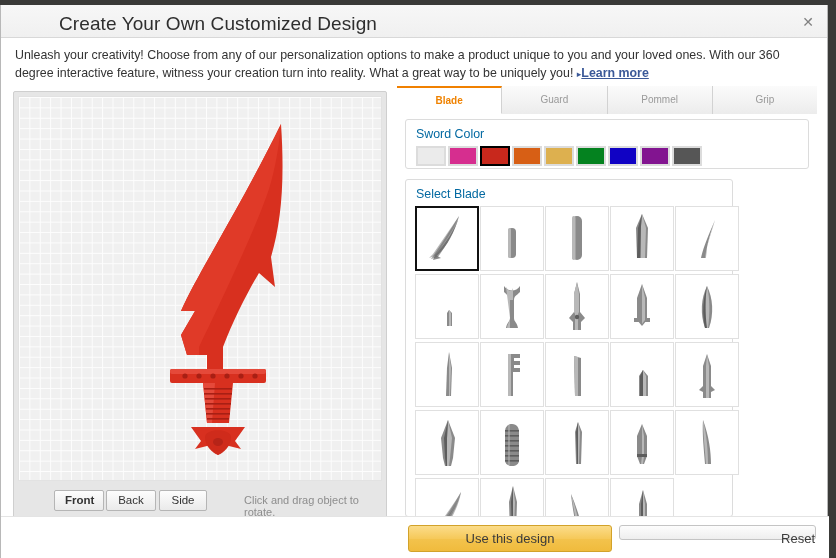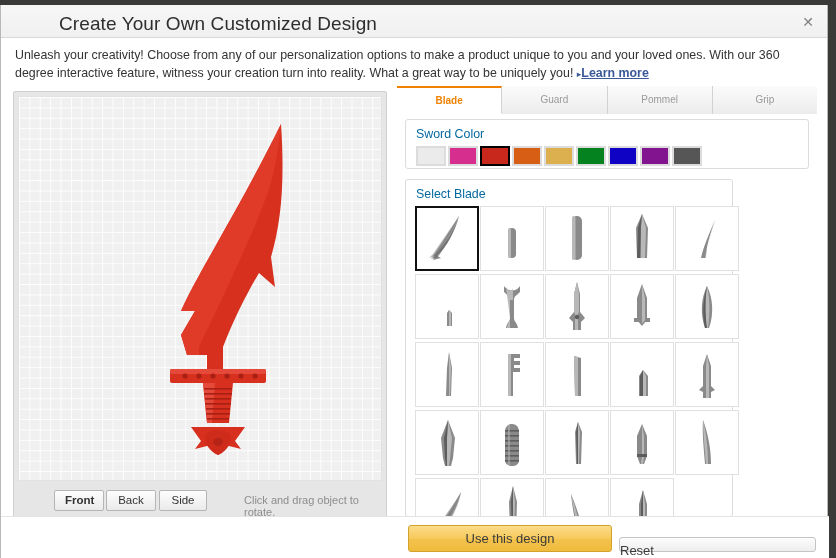--- a/index.html
+++ b/index.html
@@ -209,27 +209,27 @@
     width: 204px; height: 27px;
     font-size: 13px; color: #3a3a3a;
     background: linear-gradient(to bottom, #fbdc8a 0%, #f6c95a 50%, #f3c34d 51%, #f0bb3d 100%);
     border: 1px solid #d2a22a;
     border-radius: 3px;
     line-height: 25px; text-align: center;
     cursor: pointer;
   }
   .btn-secondary {
     position: absolute;
-    left: 618px; top: 20px;
+    left: 618px; top: 8px;
     width: 197px; height: 15px;
     font-size: 13px; color: #3a3a3a;
     background: linear-gradient(to bottom, #fdfdfd 0%, #eeeeee 100%);
     border: 1px solid #c4c4c4;
     border-radius: 3px;
-    line-height: 25px; text-align: left;
+    line-height: 25px; text-align: right;
     cursor: pointer;
   }
 </style>
 </head>
 <body>
 
 <div id="app">
 
   <div class="top-strip"></div>
   <div class="right-strip"></div>

